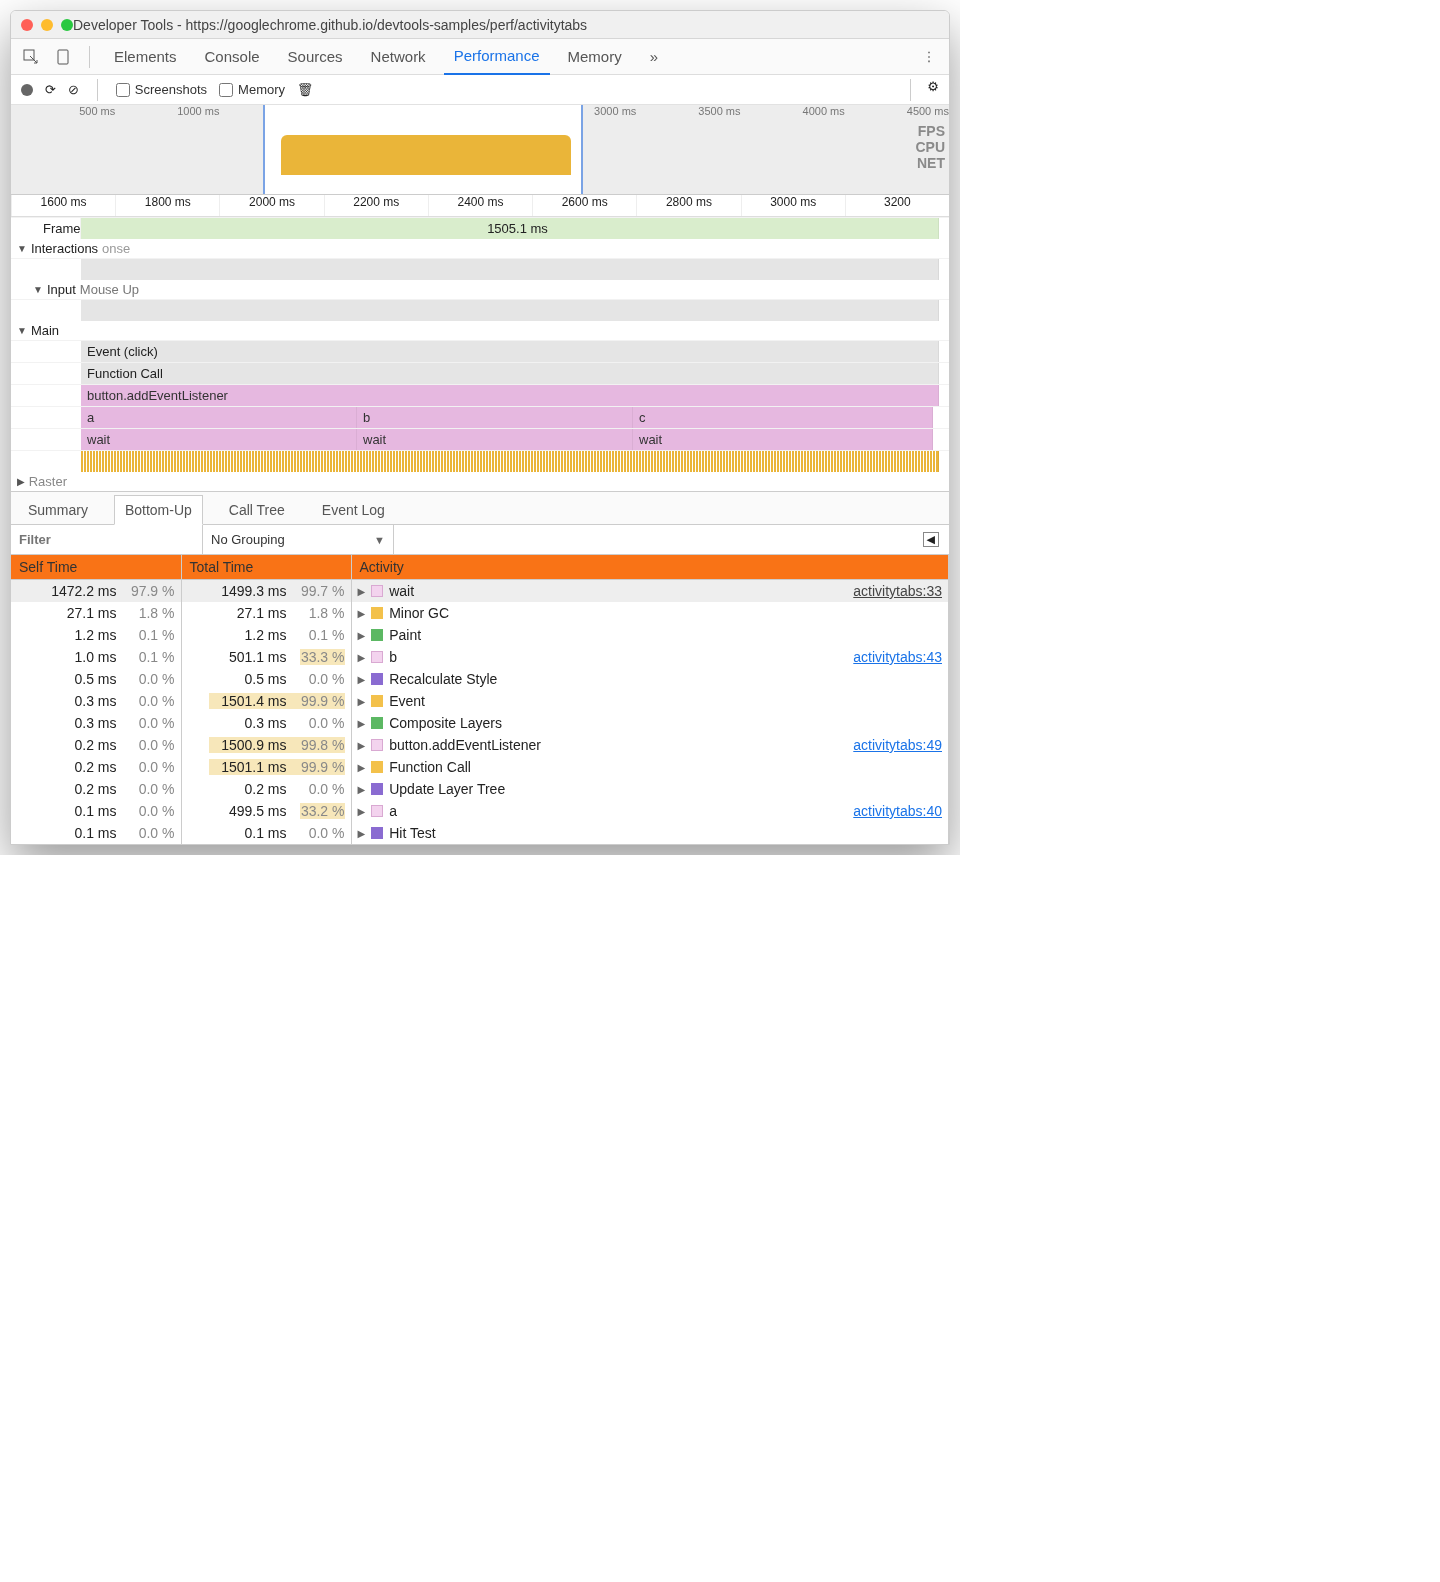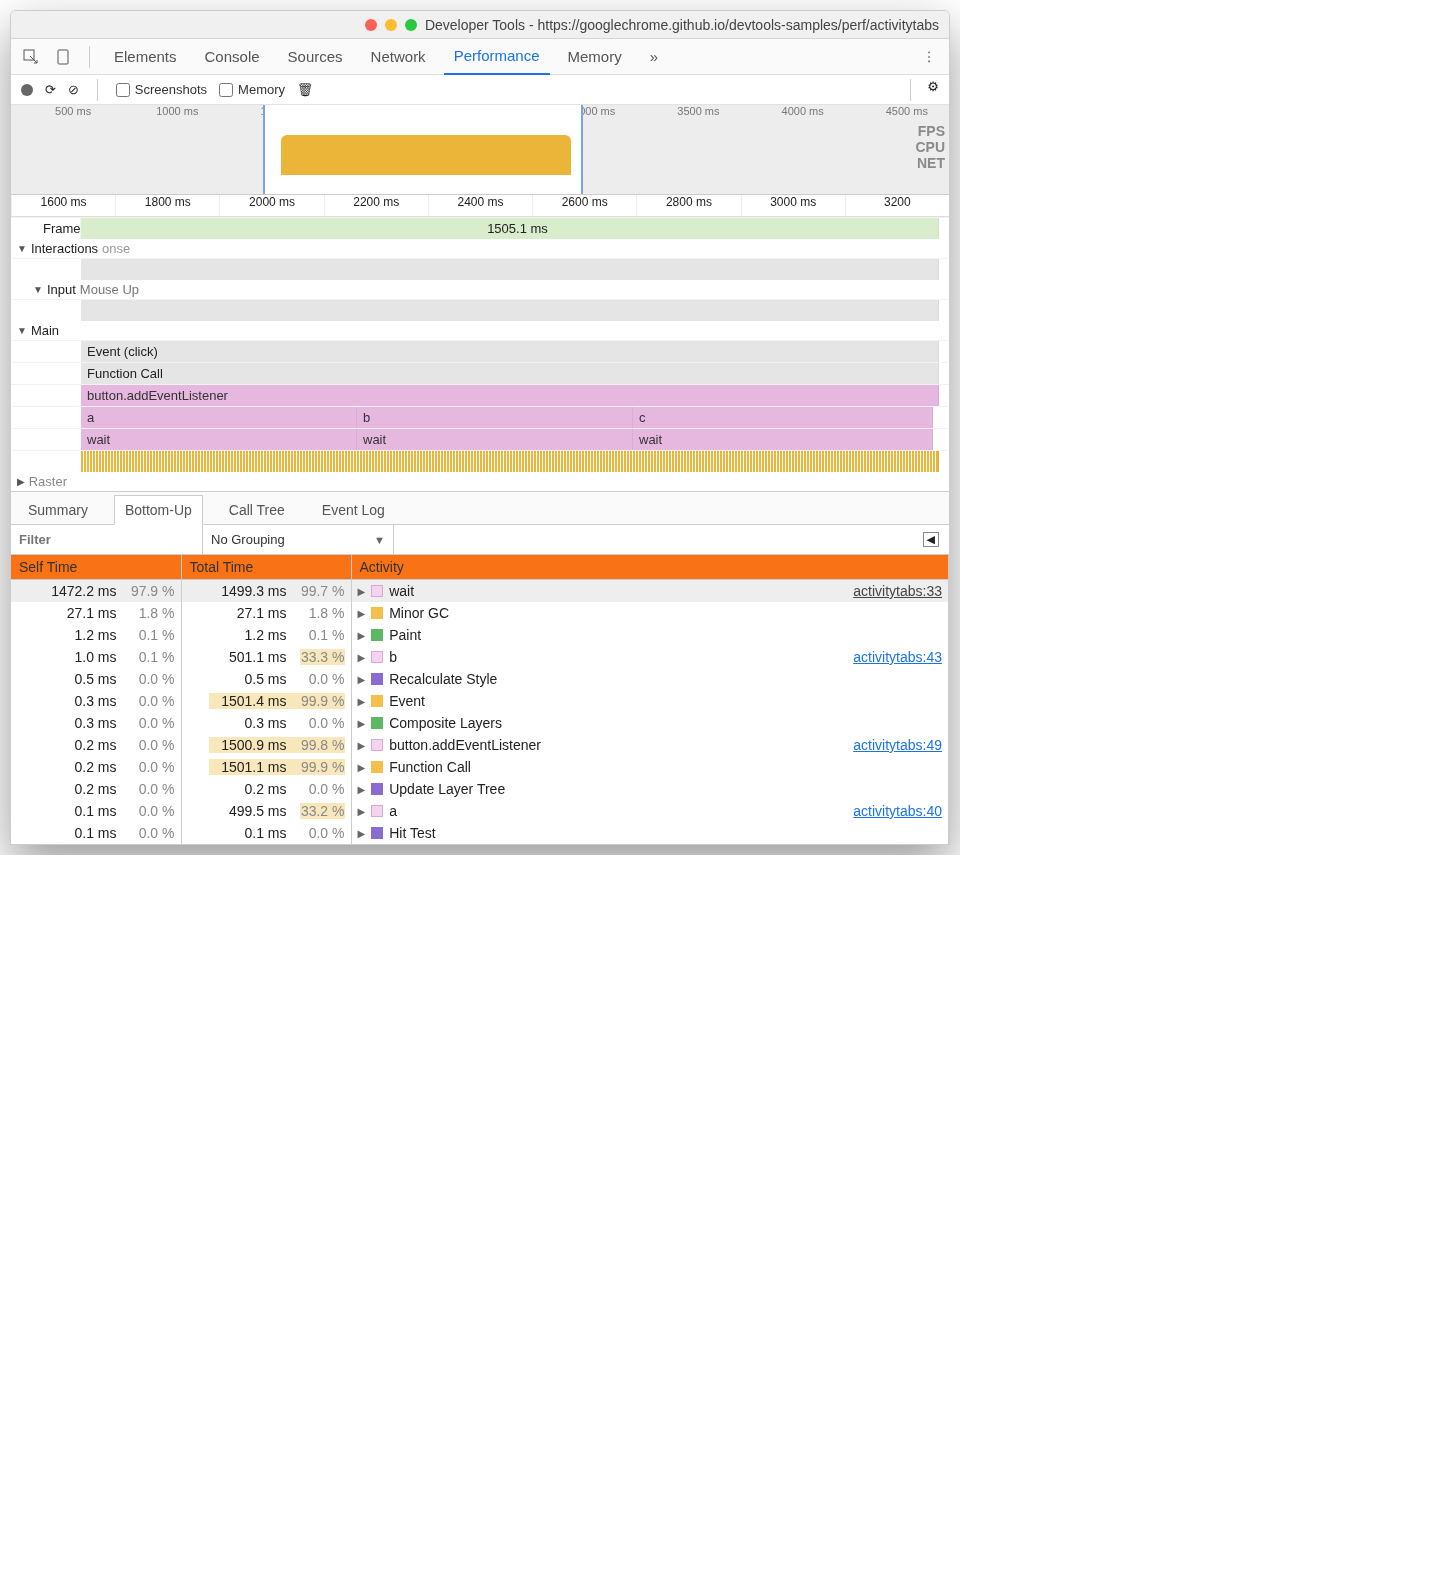--- a/index.html
+++ b/index.html
@@ -1,40 +1,40 @@
 <!DOCTYPE html>
 <html><head>
 <meta charset="utf-8">
 <style>
   * { box-sizing: border-box; margin: 0; padding: 0; }
   body { font-family: -apple-system, "Helvetica Neue", Arial, sans-serif; font-size: 13px; background: #fff; color: #222; width: 960px; }
   .window { border: 1px solid #ccc; border-radius: 6px 6px 0 0; overflow: hidden; background: #fff; box-shadow: 0 20px 50px rgba(0,0,0,0.4); margin: 10px; }
   
-  .titlebar { display:flex; align-items:center; height:28px; background:#f0f0f0; border-bottom:1px solid #d6d6d6; padding:0 10px; gap:8px;justify-content:flex-end;}
+  .titlebar { display:flex; align-items:center; height:28px; background:#f0f0f0; border-bottom:1px solid #d6d6d6; padding:0 10px; }
   .dots { display:flex; gap:8px; }
   .dot { width:12px; height:12px; border-radius:50%; }
   .red { background:#ff5f57; } .yellow { background:#febc2e; } .green { background:#28c840; }
   .title { font-size:14px; color:#444; white-space:nowrap; overflow:hidden; text-overflow:ellipsis;}
   
   .tabbar { display:flex; align-items:center; height:36px; border-bottom:1px solid #ddd; padding:0 8px; gap:8px; background:#fafafa;}
   .tabbar .icon-btn { width:24px; height:24px; display:flex; align-items:center; justify-content:center; color:#555; cursor:pointer;}
   .vsep { width:1px; height:22px; background:#ccc; margin:0 6px;}
   .tab { padding:0 10px; height:36px; display:flex; align-items:center; color:#555; cursor:pointer; font-size:15px;}
   .tab.active { color:#1a73e8; border-bottom:2px solid #1a73e8;}
   .spacer { flex:1; }
   
   .perf-toolbar { display:flex; align-items:center; height:30px; border-bottom:1px solid #e2e2e2; padding:0 10px; gap:12px; background:#fff;}
   .perf-toolbar .circle { width:12px; height:12px; border-radius:50%; background:#666; }
   .chk { display:flex; align-items:center; gap:5px; color:#333;}
   .chk input { width:14px; height:14px; }
   .right-icons { margin-left:auto; display:flex; gap:10px;}
   
   .overview { position:relative; height:90px; background:#ededed; border-bottom:1px solid #ccc; }
   .ov-ticks { display:flex; height:16px; font-size:11px; color:#777; }
-  .ov-tick { flex:1; text-align:center;padding-left:20px;}
+  .ov-tick { flex:1; text-align:right;padding-left:20px;}
   .ov-sel { position:absolute; top:0; bottom:0; left:252px; width:320px; background:#fff; border-left:2px solid #7aa3e5; border-right:2px solid #7aa3e5;}
   .ov-cpu { position:absolute; left:270px; top:30px; width:290px; height:40px; background:#eab539; border-radius:6px 6px 0 0;}
   .ov-labels { position:absolute; right:4px; top:18px; font-size:14px; color:#8a8a8a; font-weight:bold; line-height:16px; text-align:right;}
   
   .ruler { display:flex; height:22px; background:#fff; border-bottom:1px solid #ddd; font-size:12px;}
   .ruler span { flex:1; text-align:center; border-left:1px solid #eee;}
   
   .tracks { background:#fff; }
   .track-header { font-size:13px; padding:2px 6px; display:flex; align-items:center; gap:4px; background:#fff;}
   .track-header .disclose { font-size:10px; color:#555;}

